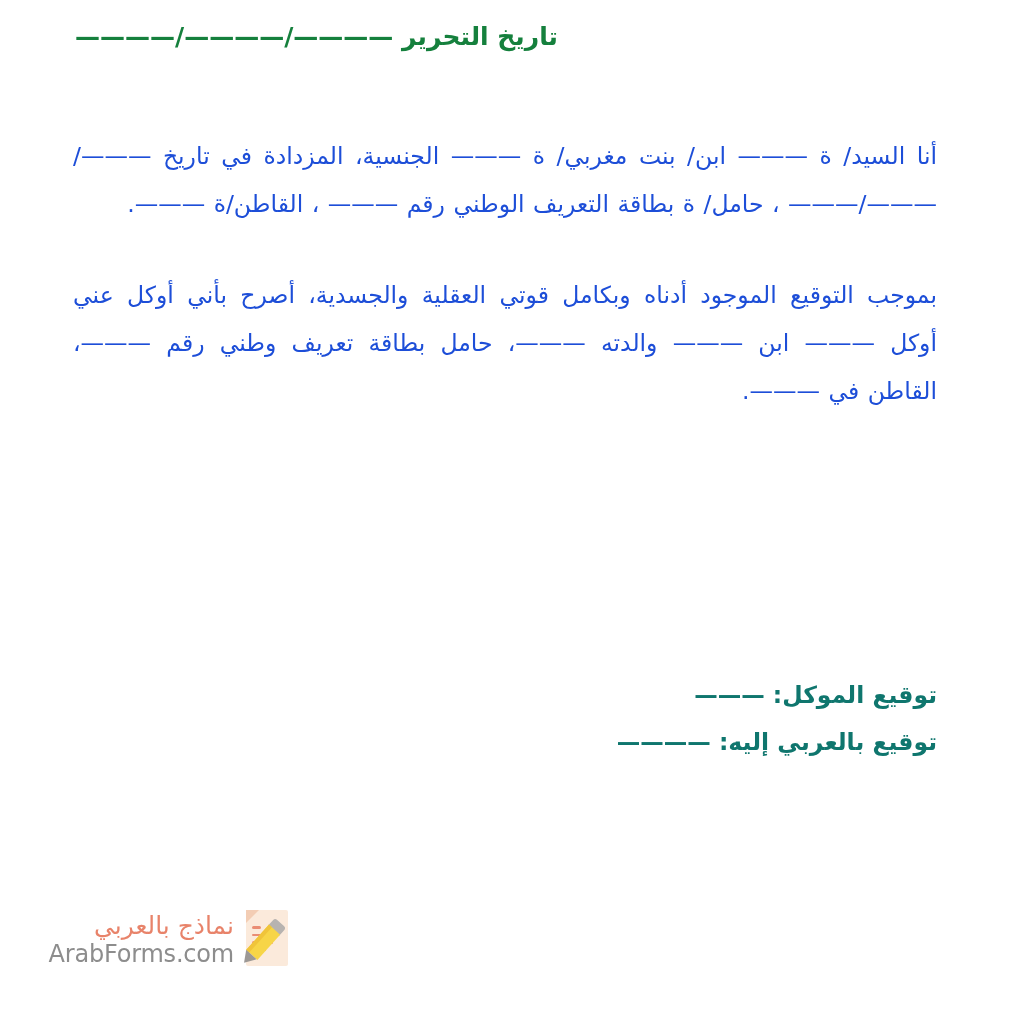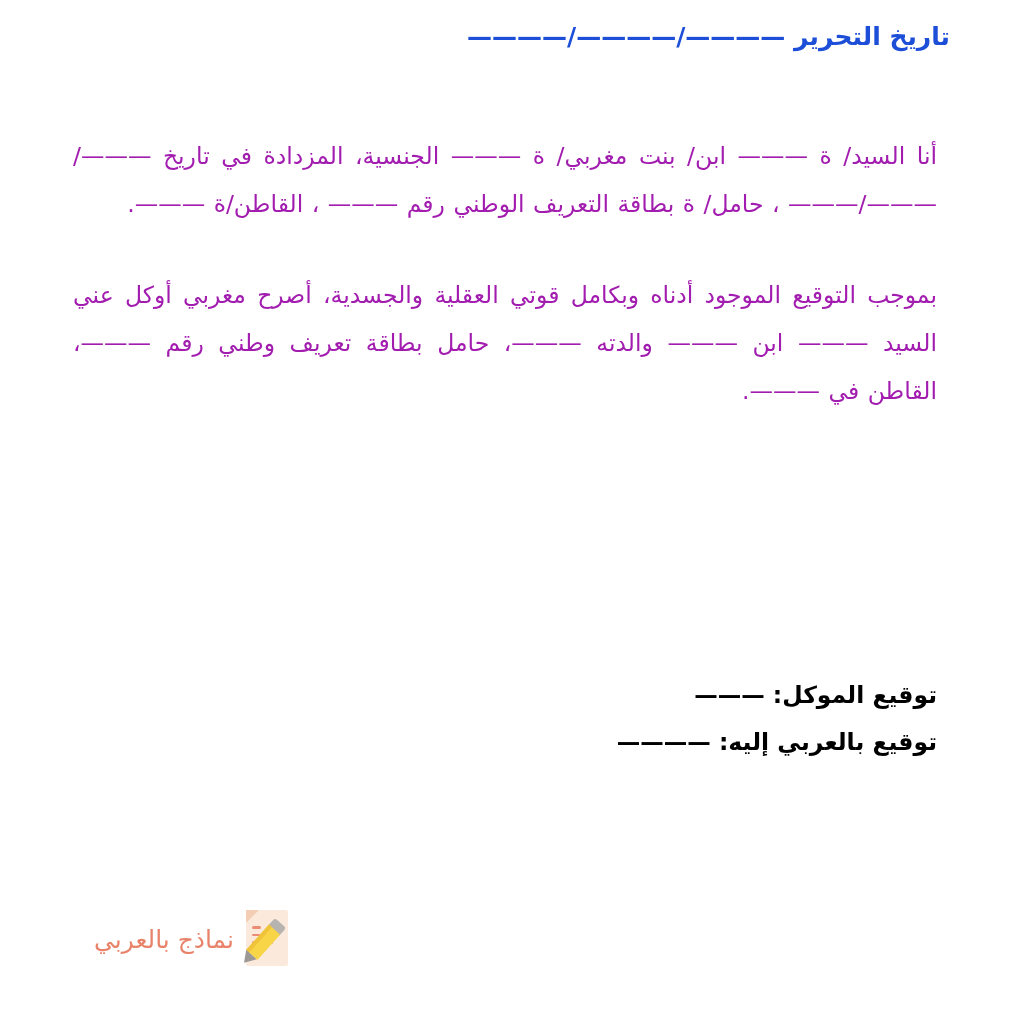--- a/index.html
+++ b/index.html
@@ -17,45 +17,45 @@
     overflow: hidden;
     font-family: "DejaVu Sans", "Liberation Sans", sans-serif;
     color: #111111;
     direction: rtl;
   }
 
   
   .doc-title {
     position: absolute;
     top: 18px;
-    right: 62px;
+    right: 75px;
     width: 862px;
-    text-align: right;
+    text-align: left;
     font-size: 25px;
     font-weight: bold;
     line-height: 1.5;
     letter-spacing: 0px;
     white-space: nowrap;
-    color: #1d4ed8;
+    color: #15803d;
   }
 
   
   .body-block {
     position: absolute;
     top: 132px;
     right: 75px;
     width: 864px;
   }
 
   .para {
     text-align: justify;
     text-align-last: right;
     font-size: 23.5px;
     line-height: 48px;
-    color: #a21caf;
+    color: #1d4ed8;
     margin: 0;
     word-spacing: 1px;
   }
 
   .para.p1 { margin-bottom: 43px; }
   .para.p2 { margin-bottom: 43px; }
   .para.p3 { margin-bottom: 0; }
 
   
   .blank {
@@ -69,21 +69,21 @@
     top: 672px;
     right: 75px;
     width: 864px;
     text-align: right;
   }
   .sig-row {
     font-size: 23.5px;
     font-weight: bold;
     line-height: 47px;
     white-space: nowrap;
-    color: #000000;
+    color: #0f766e;
   }
 
   
   .logo {
     position: absolute;
     left: 38px;
     top: 908px;
     width: 260px;
     height: 92px;
     direction: ltr;
@@ -199,21 +199,21 @@
 </head>
 <body>
 
 <div class="page">
 
   <div class="doc-title">تاريخ التحرير ————/————/————</div>
 
   <div class="body-block">
     <p class="para p1">أنا السيد/ ة ——— ابن/ بنت مغربي/ ة ——— الجنسية، المزدادة في تاريخ ———/———/——— ، حامل/ ة بطاقة التعريف الوطني رقم ——— ، القاطن/ة ———.</p>
 
-    <p class="para p2">بموجب التوقيع الموجود أدناه وبكامل قوتي العقلية والجسدية، أصرح مغربي أوكل عني السيد ——— ابن ——— والدته ———، حامل بطاقة تعريف وطني رقم ———، القاطن في ———.</p>
+    <p class="para p2">بموجب التوقيع الموجود أدناه وبكامل قوتي العقلية والجسدية، أصرح بأني أوكل عني أوكل ——— ابن ——— والدته ———، حامل بطاقة تعريف وطني رقم ———، القاطن في ———.</p>
 
   </div>
 
   <div class="signatures">
     <div class="sig-row">
       <span>توقيع الموكل:</span>
       <span class="blank">———</span>
     </div>
     <div class="sig-row">
       <span>توقيع بالعربي إليه:</span>
@@ -234,17 +234,18 @@
         </div>
         <div class="logo-pencil">
           <div class="pencil-eraser"></div>
           <div class="pencil-body"></div>
           <div class="pencil-stripe"></div>
           <div class="pencil-tip"></div>
         </div>
       </div>
       <div class="logo-text">
         <div class="logo-ar">نماذج بالعربي</div>
+        <div class="logo-en">ArabForms.com</div>
       </div>
     </div>
   </div>
 
 </div>
 
 </body></html>

